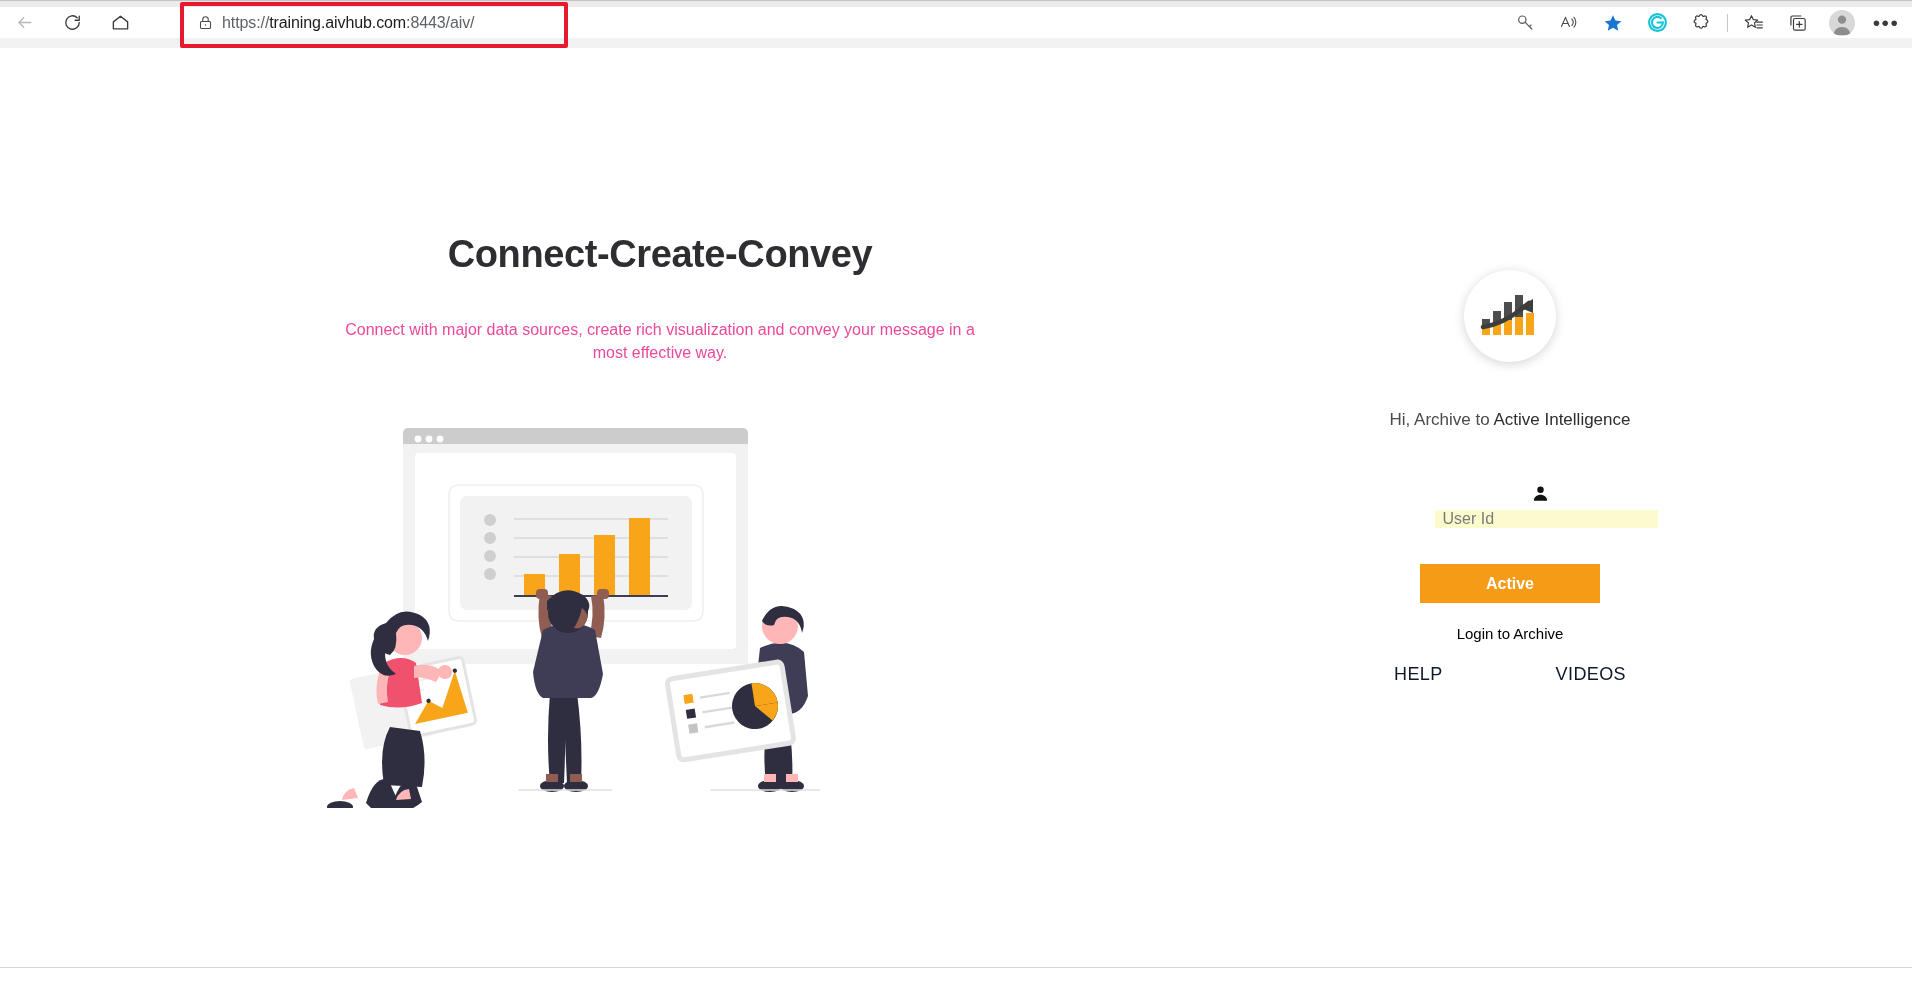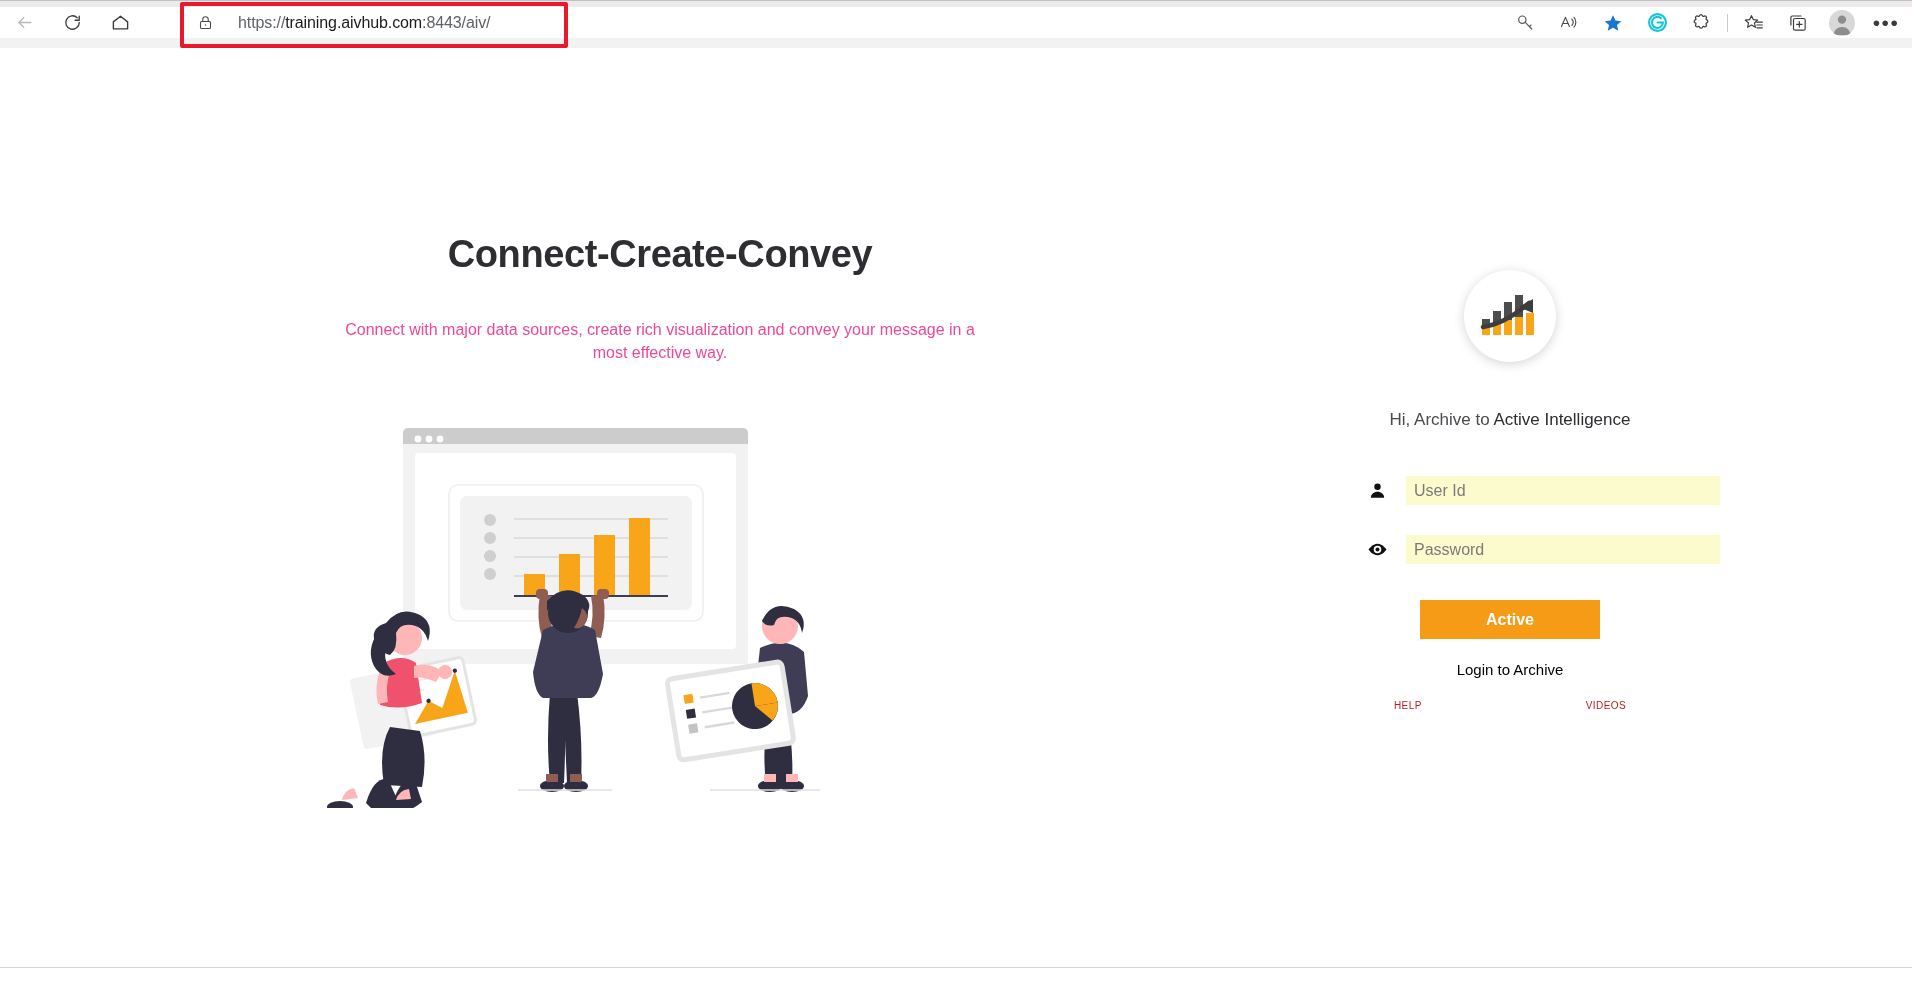--- a/index.html
+++ b/index.html
@@ -52,21 +52,20 @@
     position: absolute;
     top: 9px;
     left: 188px;
     width: 1201px;
     height: 27px;
     background: #ffffff;
     border-radius: 3px;
     display: flex;
     align-items: center;
     cursor: text;
-    gap: 16px;
   }
   .lock-icon {
     width: 34px; height: 27px;
     display: flex; align-items: center; justify-content: center;
     flex: 0 0 34px;
     cursor: pointer;
   }
   .url-text {
     font-size: 16px;
     color: #5f6368;
@@ -203,21 +202,21 @@
     color: #4a4a4f;
   }
   .welcome b { color: #2d2d32; font-weight: normal; }
 
   .field-row {
     display: flex;
     align-items: center;
     margin-top: 30px;
     padding-left: 60px;
   }
-  .field-row.first { margin-top: 46px; }
+  .field-row.first { margin-top: 46px; flex-direction: column; }
   .field-icon {
     width: 34px;
     flex: 0 0 34px;
     display: flex;
     align-items: center;
     justify-content: center;
     cursor: pointer;
   }
   .field-input {
     flex: 1;
@@ -255,22 +254,22 @@
     text-decoration: none;
     cursor: pointer;
   }
   .help-videos {
     display: flex;
     justify-content: space-between;
     width: 232px;
     margin: 22px auto 0 auto;
   }
   .hv-link {
-    font-size: 10px;
-    color: #b91c1c;
+    font-size: 18px;
+    color: #0f172a;
     letter-spacing: 0.4px;
     text-decoration: none;
     cursor: pointer;
   }
 </style>
 </head>
 <body>
 
 <div class="browser-chrome">
   <div class="chrome-topstrip"></div>
@@ -526,30 +525,20 @@
     <div class="field-row first">
       <span class="field-icon">
         <svg width="19" height="19" viewBox="0 0 24 24" fill="#111111">
           <circle cx="12" cy="7.2" r="4.1"></circle>
           <path d="M3.6 21.2c0-4.7 3.8-7.7 8.4-7.7s8.4 3 8.4 7.7z"></path>
         </svg>
       </span>
       <input class="field-input" type="text" placeholder="User Id" style="">
     </div>
 
-    <div class="field-row">
-      <span class="field-icon">
-        <svg width="21" height="21" viewBox="0 0 24 24">
-          <path d="M1.8 12s4.2-6.6 10.2-6.6S22.2 12 22.2 12s-4.2 6.6-10.2 6.6S1.8 12 1.8 12z" fill="#111111"></path>
-          <circle cx="12" cy="12" r="4.3" fill="#ffffff"></circle>
-          <circle cx="12" cy="12" r="2.3" fill="#111111"></circle>
-        </svg>
-      </span>
-      <input class="field-input" type="password" placeholder="Password" style="">
-    </div>
 
     <button class="login-btn">Active</button>
 
     <a class="archive-link">Login to Archive</a>
 
     <div class="help-videos">
       <a class="hv-link">HELP</a>
       <a class="hv-link">VIDEOS</a>
     </div>
   </div>

